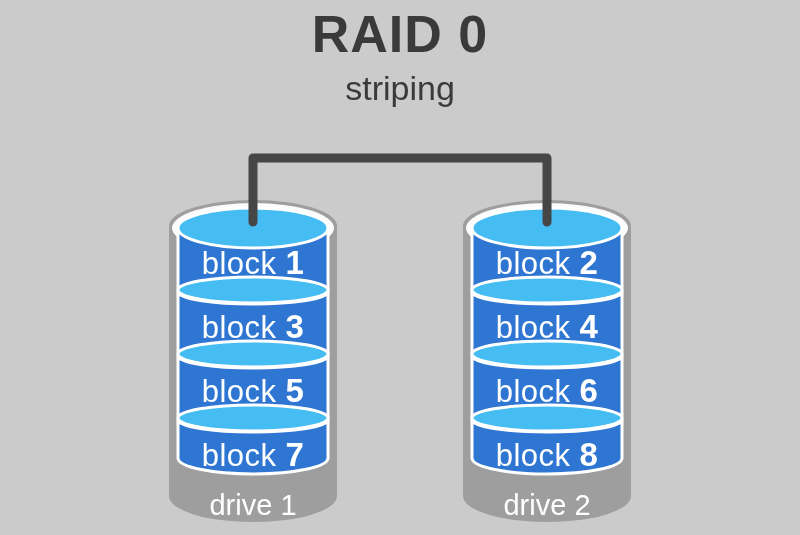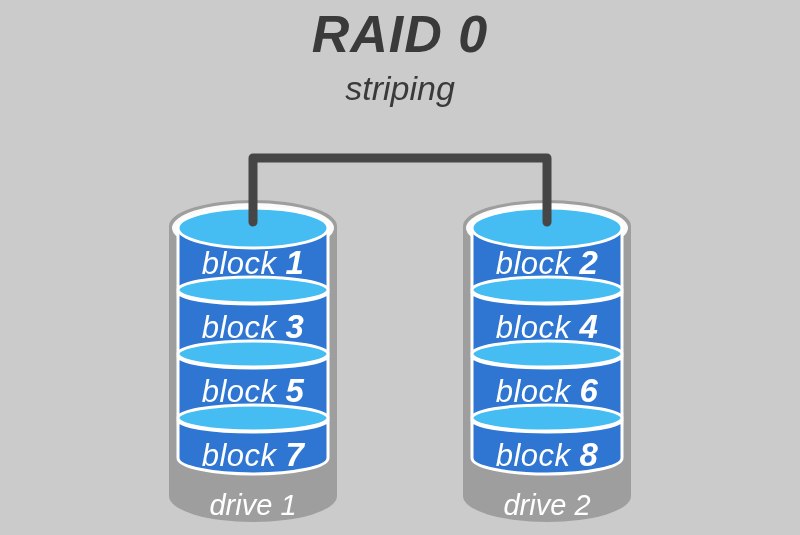--- a/index.html
+++ b/index.html
@@ -8,21 +8,20 @@
     width: 800px;
     height: 535px;
     overflow: hidden;
     background: var(--background, #cbcbcb);
     font-family: "Liberation Sans", sans-serif;
   }
   .stage {
     position: relative;
     width: 784px;
     height: 535px;
-    font-style: italic;
   }
   svg { display: block; }
 
   .title-text {
     fill: var(--title_text, #3a3a3a);
     font-size: 52px;
     font-weight: 800;
     letter-spacing: 1px;
     text-anchor: middle;
   }

